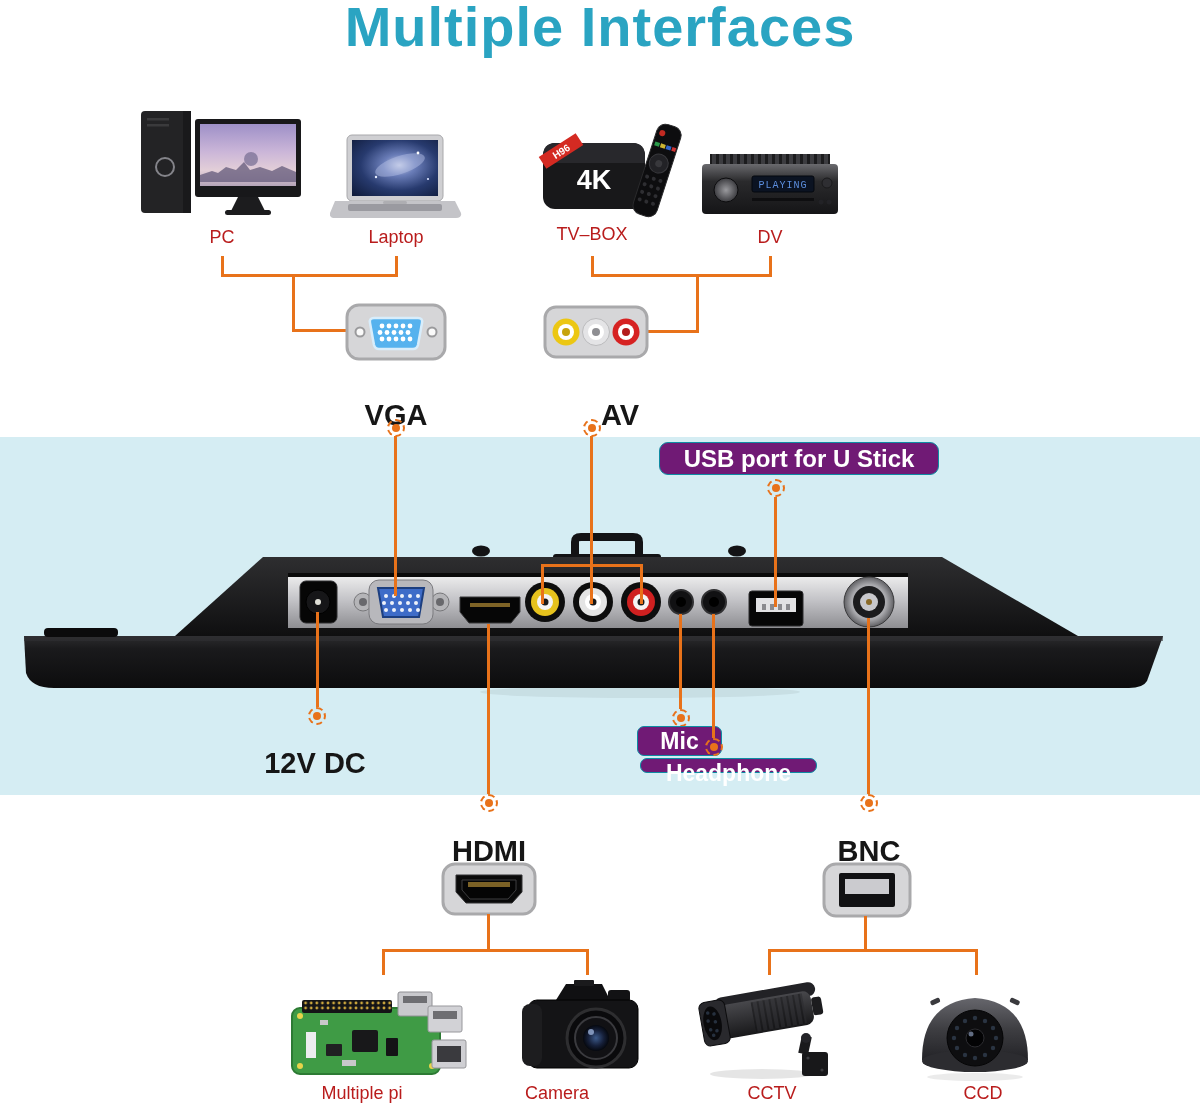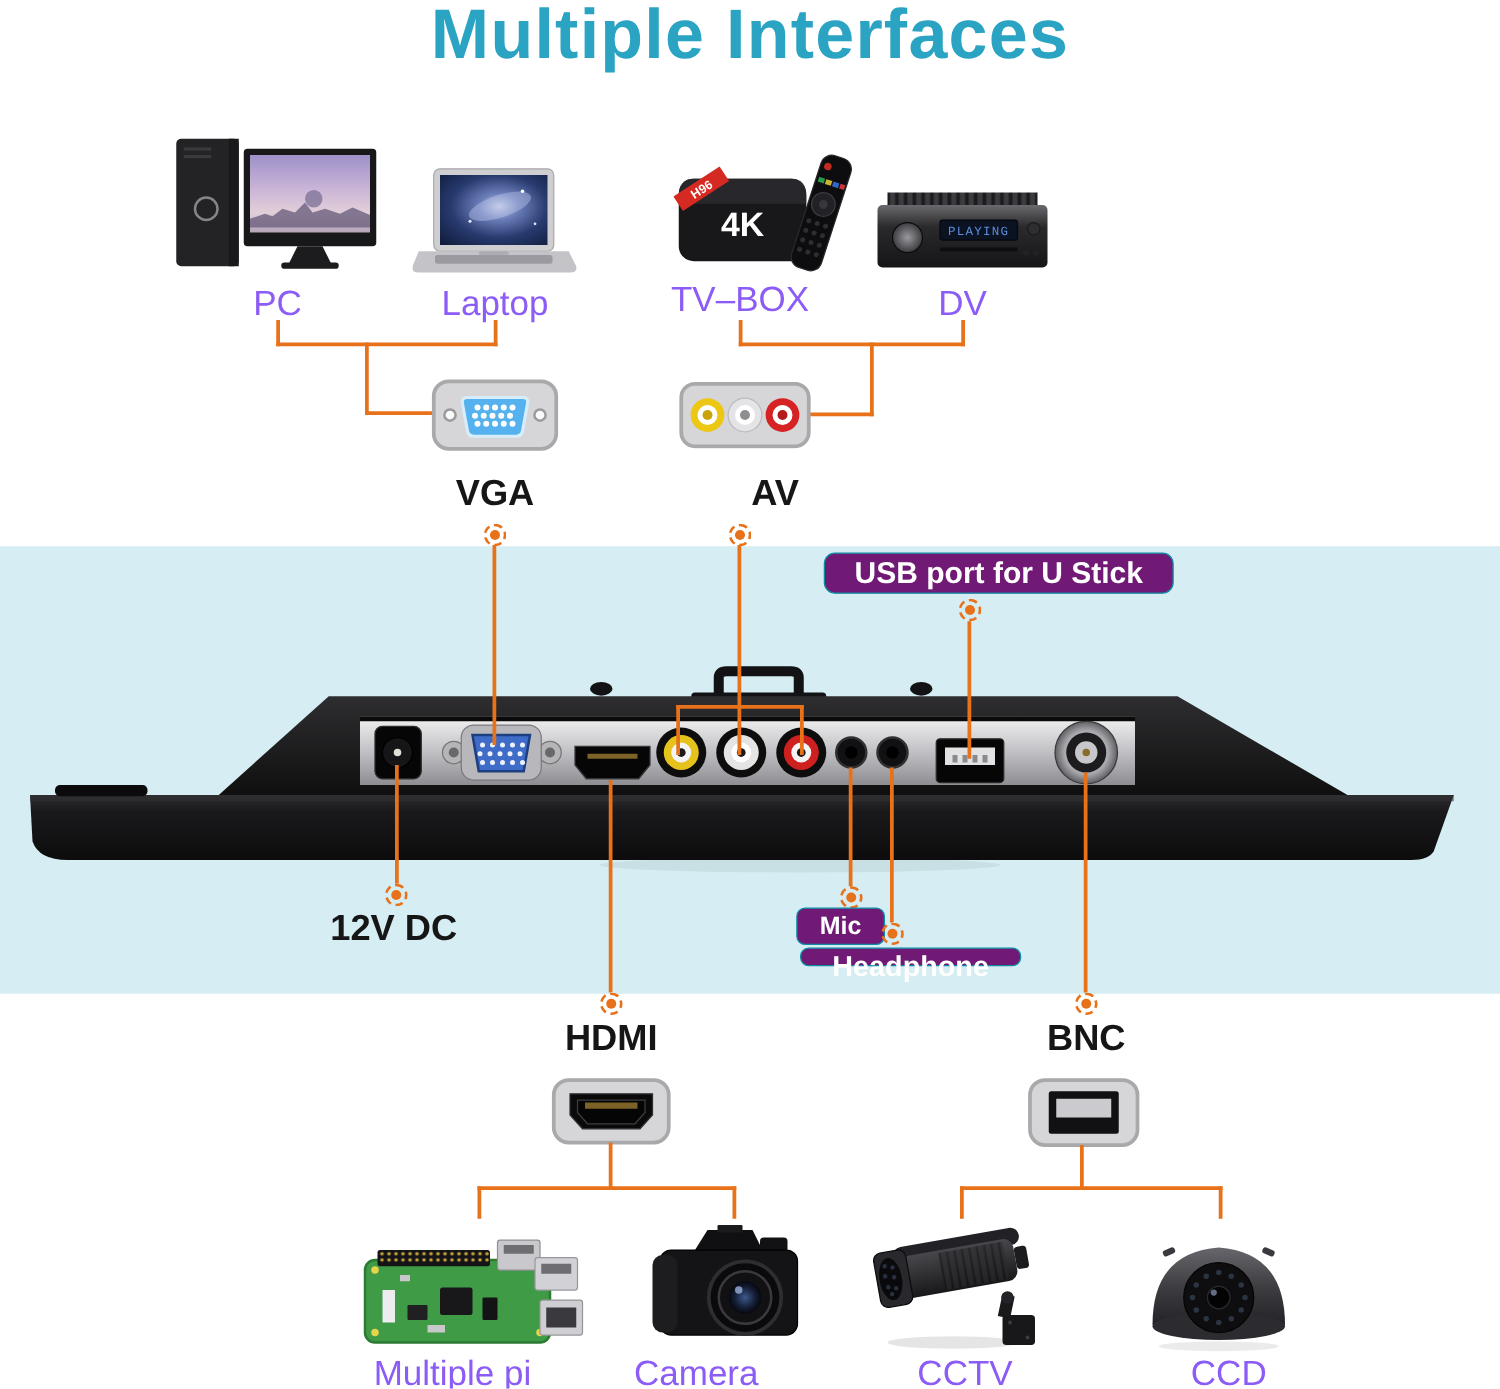--- a/index.html
+++ b/index.html
@@ -6,23 +6,23 @@
   #stage{position:relative;width:1200px;height:1111px;background:#ffffff;overflow:hidden;
          font-family:"Liberation Sans",sans-serif;}
   .title{position:absolute;left:0;top:-6px;width:1200px;text-align:center;
          font-size:56px;font-weight:bold;letter-spacing:1px;color:#2aa4c2;}
   .band{position:absolute;left:0;top:437px;width:1200px;height:358px;background:#d5edf3;}
   .ol{position:absolute;background:#e8721a;}
   .target{position:absolute;width:14px;height:14px;border:2px dashed #e8721a;border-radius:50%;}
   .target::after{content:'';position:absolute;left:3px;top:3px;width:8px;height:8px;
                  background:#e8721a;border-radius:50%;}
   .dev-label{position:absolute;transform:translateX(-50%);white-space:nowrap;
-             font-size:28px;color:#8b5cf6;}
+             font-size:18px;color:#b91c1c;}
   .port-label{position:absolute;transform:translateX(-50%);white-space:nowrap;
-              font-size:29px;font-weight:bold;color:#161616;}
+              font-size:29px;font-weight:bold;color:#161616;margin-top:20px;}
   .badge{position:absolute;background:#701a75;color:#fff;font-weight:bold;text-align:center;
          border:1px solid #0e8ca3;box-sizing:border-box;}
   .img{position:absolute;}
   svg{display:block;}
 </style>
 </head>
 <body>
 
 <div id="stage">
 
@@ -304,21 +304,21 @@
   <div class="badge" style="left:659px;top:442px;width:280px;height:33px;line-height:31px;font-size:24px;border-radius:9px">USB port for U Stick</div>
   <span class="target" style="left:767px;top:479px"></span>
   <i class="ol" style="left:774px;top:497px;width:3px;height:110px"></i>
 
   <i class="ol" style="left:316px;top:612px;width:3px;height:95px"></i>
   <span class="target" style="left:308px;top:707px"></span>
   <div class="port-label" style="left:315px;top:727px">12V DC</div>
 
   <i class="ol" style="left:679px;top:614px;width:3px;height:95px"></i>
   <span class="target" style="left:672px;top:709px"></span>
-  <div class="badge" style="left:637px;top:726px;width:71px;height:30px;line-height:28px;font-size:20px;border-radius:7px">Mic</div>
+  <div class="badge" style="left:637px;top:726px;width:85px;height:30px;line-height:28px;font-size:23px;border-radius:7px">Mic</div>
 
   <i class="ol" style="left:712px;top:614px;width:3px;height:124px"></i>
   <span class="target" style="left:705px;top:738px"></span>
   <div class="badge" style="left:640px;top:758px;width:177px;height:15px;line-height:29px;font-size:23px;border-radius:7px">Headphone</div>
 
   <i class="ol" style="left:487px;top:624px;width:3px;height:170px"></i>
   <span class="target" style="left:480px;top:794px"></span>
   <i class="ol" style="left:867px;top:618px;width:3px;height:176px"></i>
   <span class="target" style="left:860px;top:794px"></span>
 

